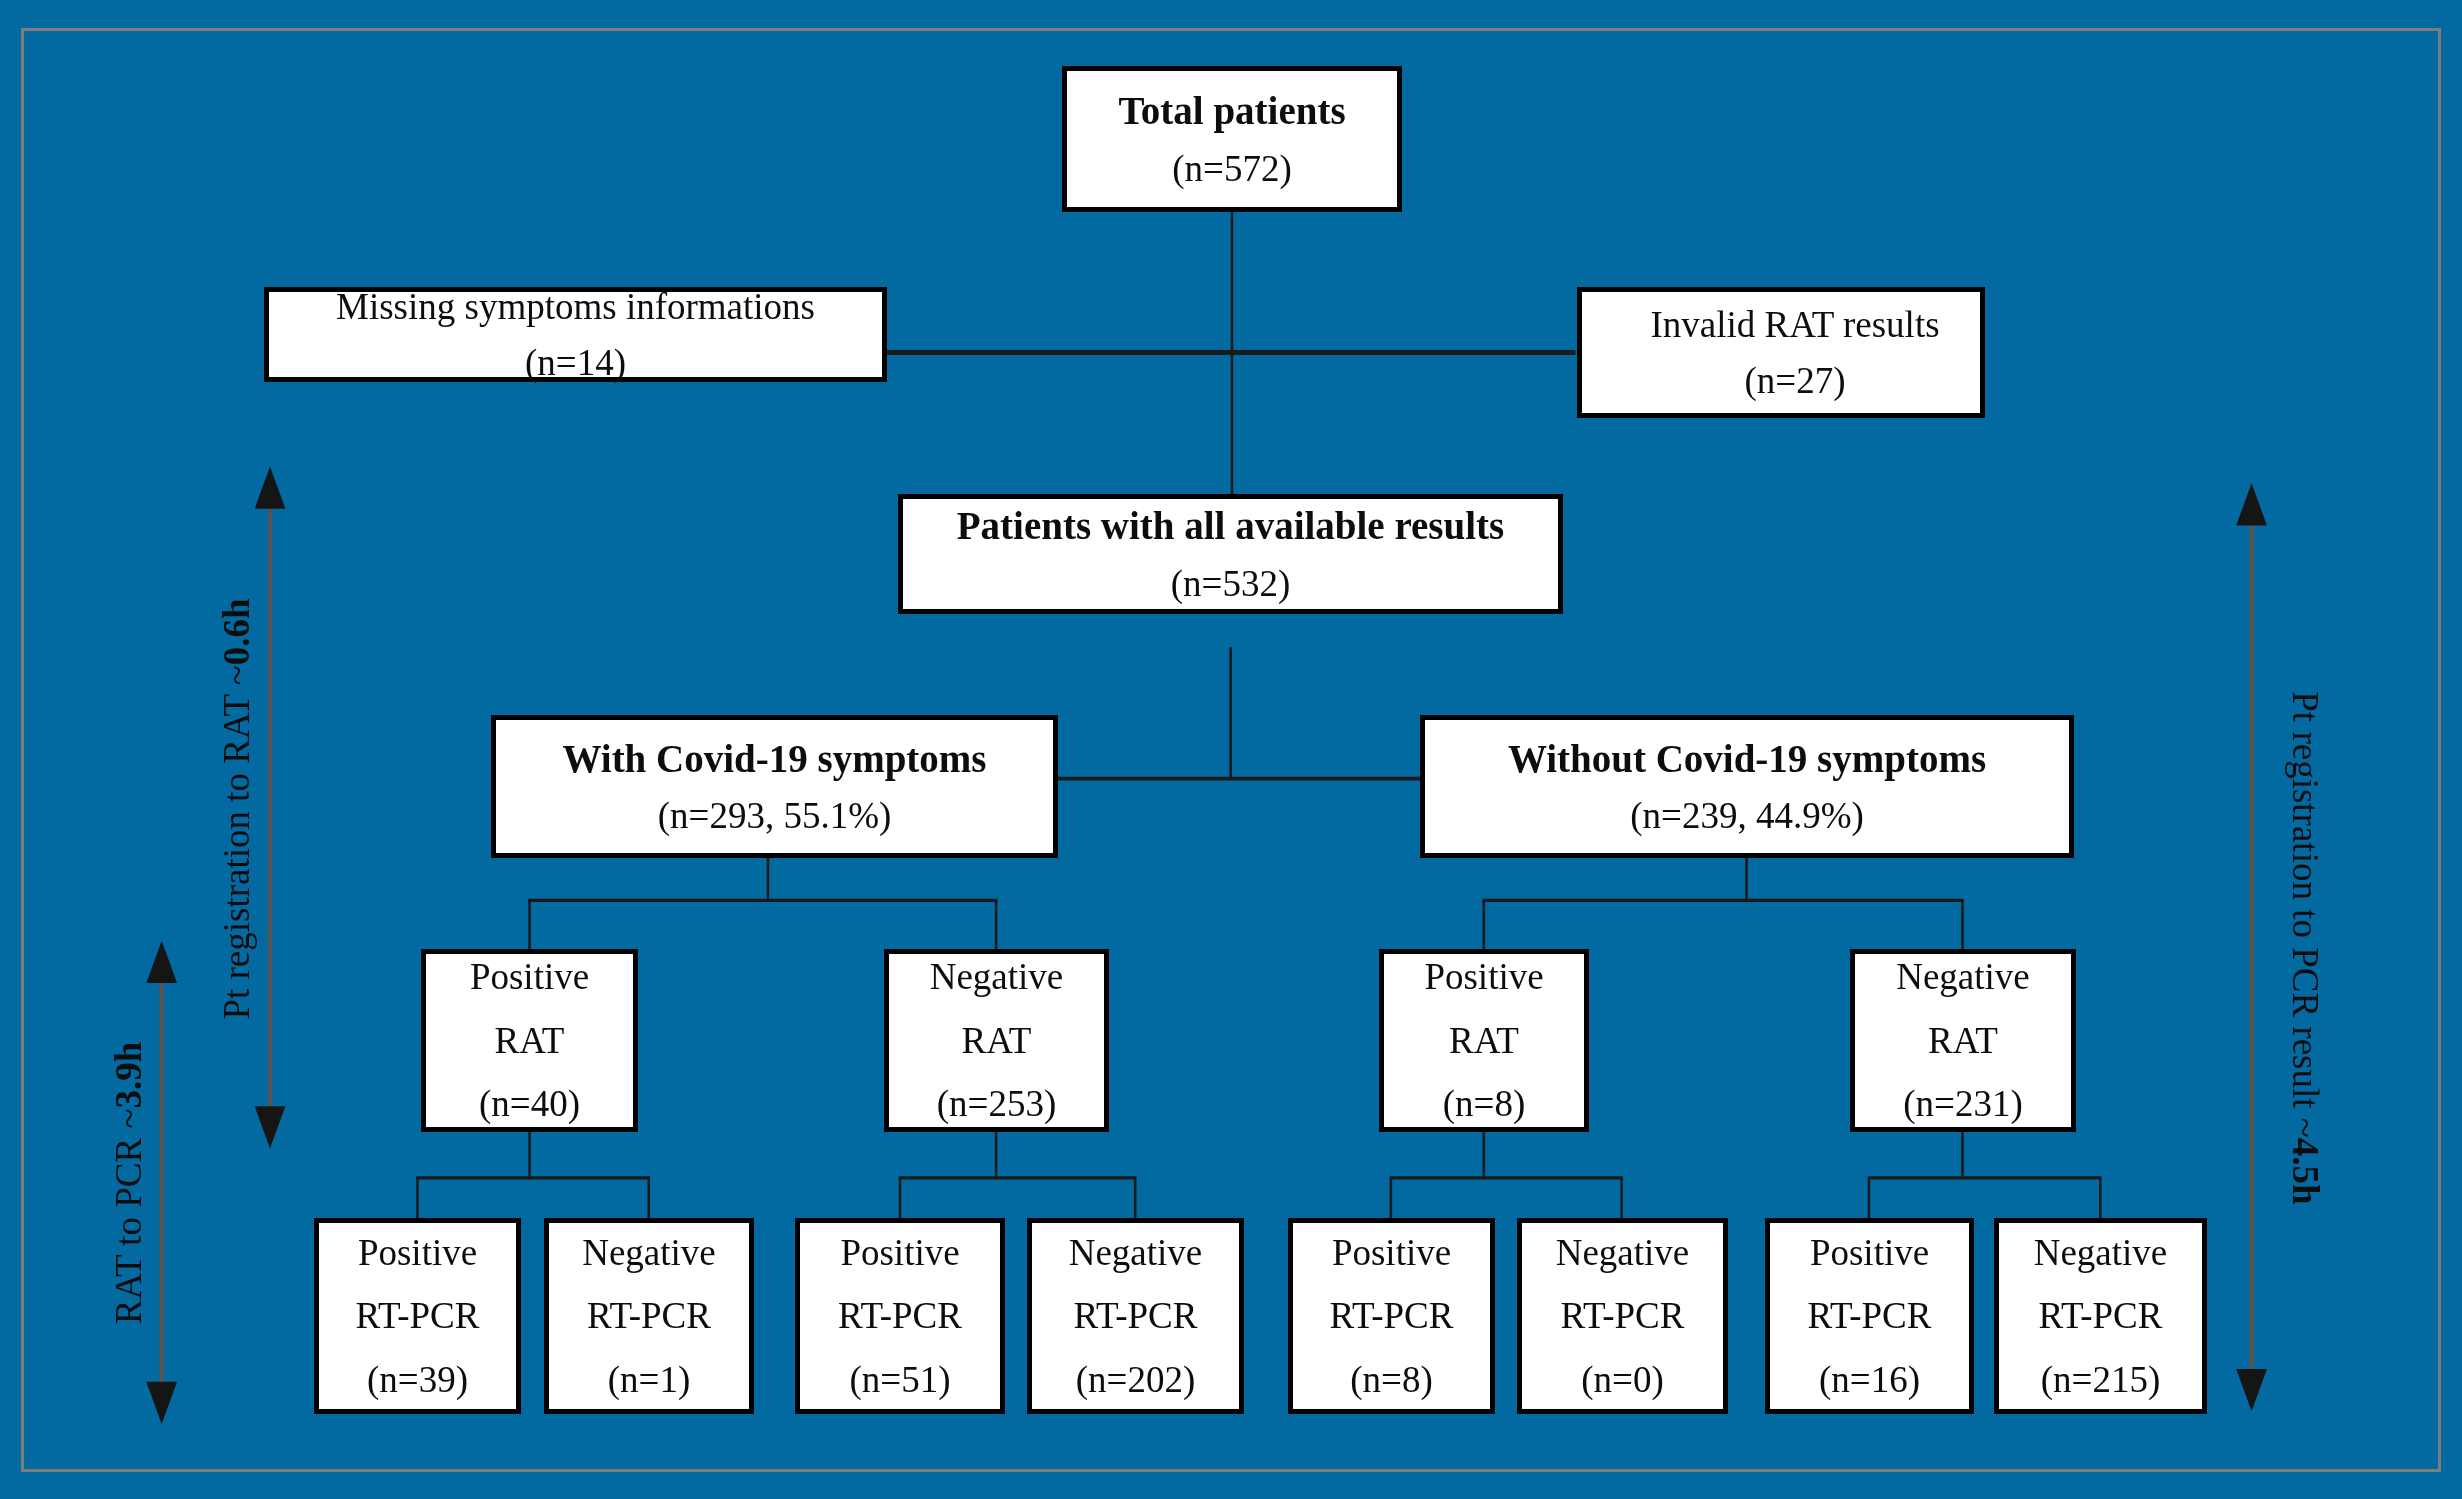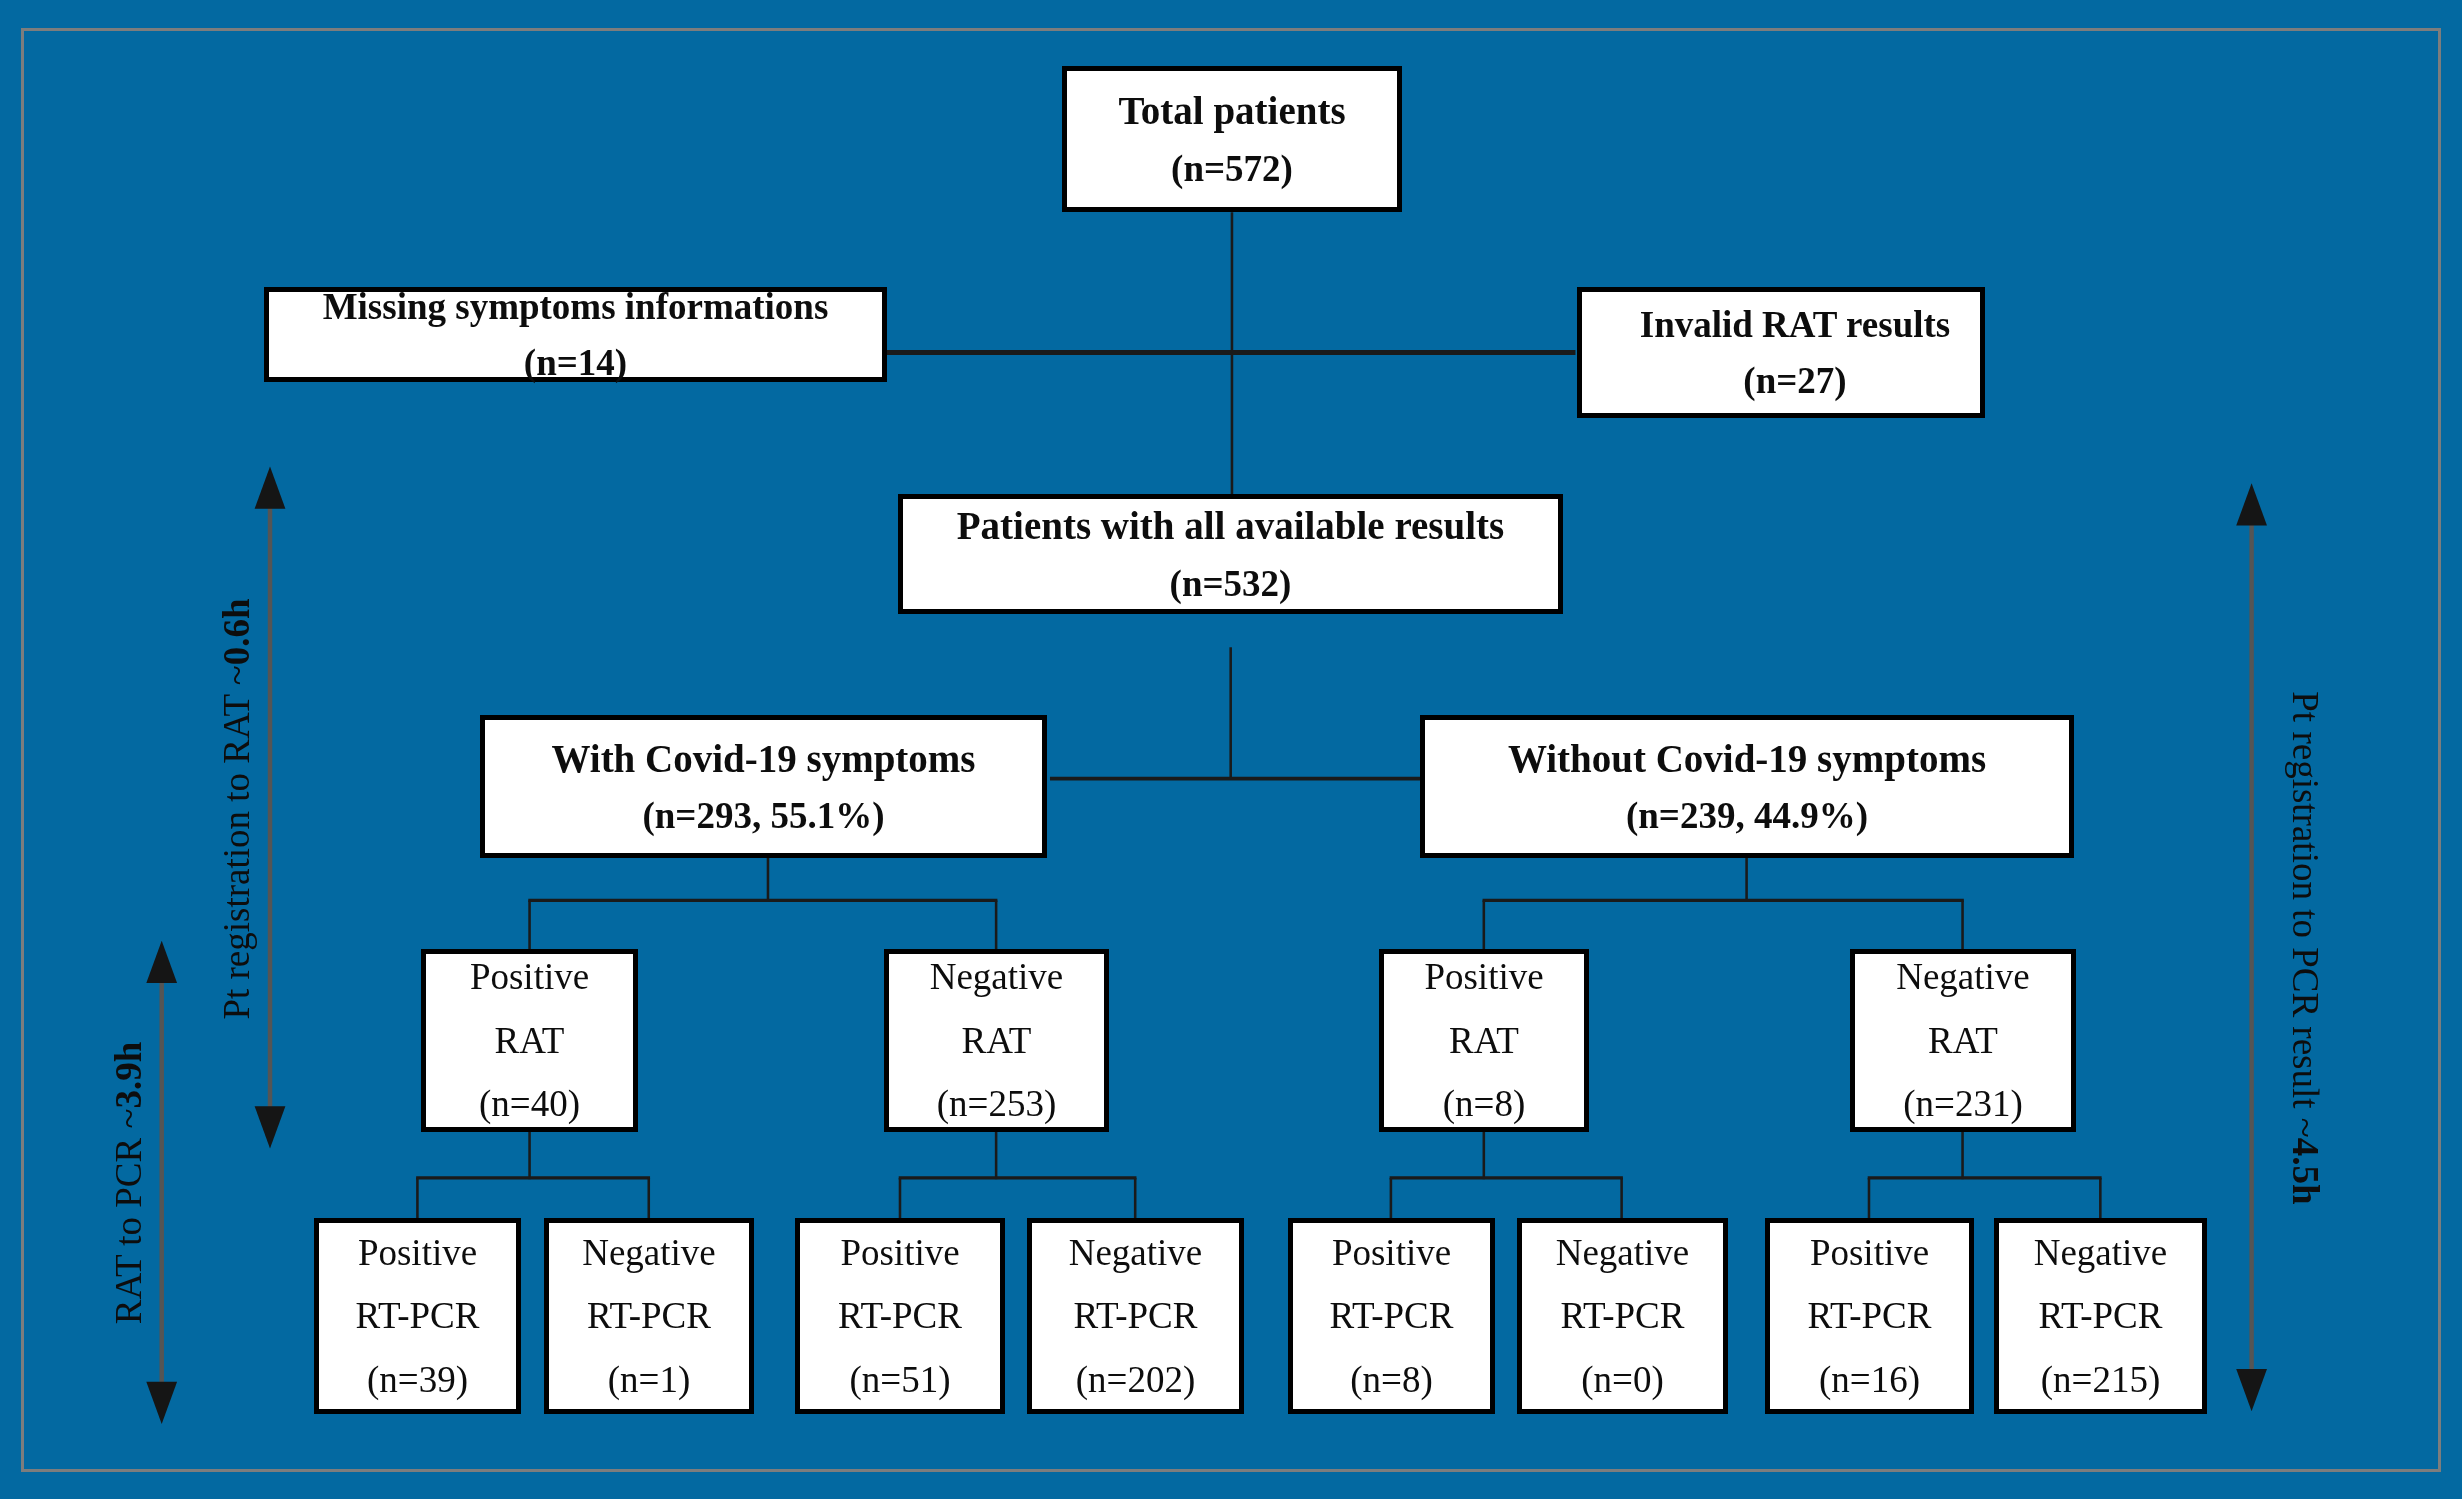--- a/index.html
+++ b/index.html
@@ -47,21 +47,20 @@
   .node .title {
     font-weight: bold;
     font-size: 39px;
     line-height: 1.5;
     white-space: nowrap;
   }
   .node .count {
     font-size: 37px;
     line-height: 1.5;
     white-space: nowrap;
-    font-weight: bold;
   }
   .node.small {
     font-size: 37px;
     line-height: 1.72;
     text-align: right;
   }
   .node.small .line {
     white-space: nowrap;
   }
   .vlabel {
@@ -151,21 +150,21 @@
   <div class="node" style="left:1577px; top:287px; width:408px; height:131px;padding-left:28px;">
     <div class="count">Invalid RAT results</div>
     <div class="count">(n=27)</div>
   </div>
 
   <div class="node" style="left:898px; top:494px; width:665px; height:120px;">
     <div class="title">Patients with all available results</div>
     <div class="count">(n=532)</div>
   </div>
 
-  <div class="node" style="left:480px; top:715px; width:567px; height:143px;">
+  <div class="node" style="left:491px; top:715px; width:567px; height:143px;">
     <div class="title">With Covid-19 symptoms</div>
     <div class="count">(n=293, 55.1%)</div>
   </div>
   <div class="node" style="left:1420px; top:715px; width:654px; height:143px;">
     <div class="title">Without Covid-19 symptoms</div>
     <div class="count">(n=239, 44.9%)</div>
   </div>
 
   <div class="node small" style="left:421px; top:949px; width:217px; height:183px;">
     <div class="line">Positive</div>

